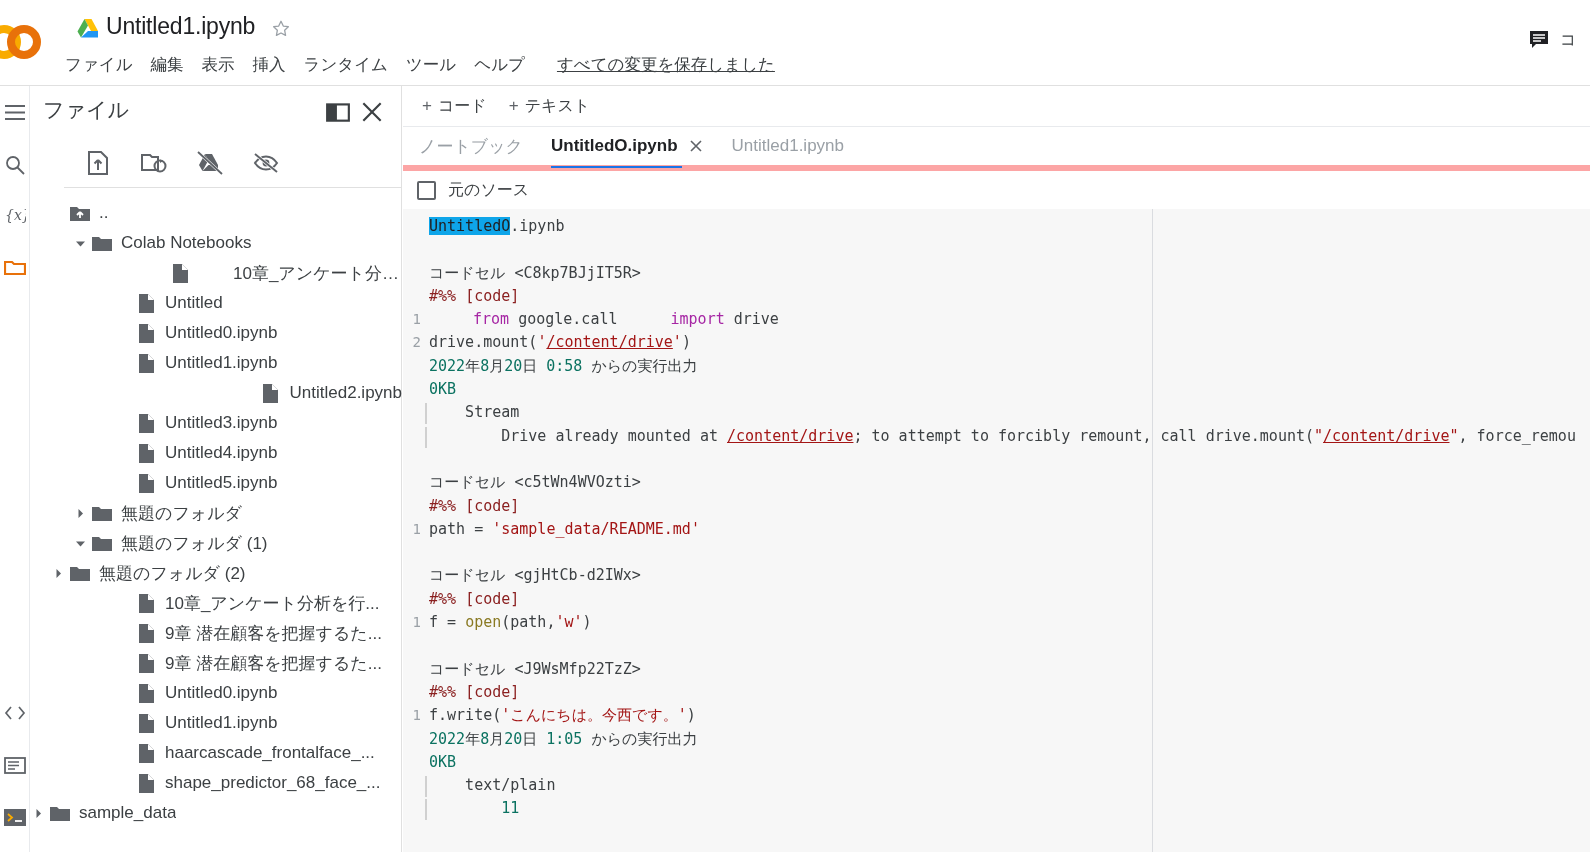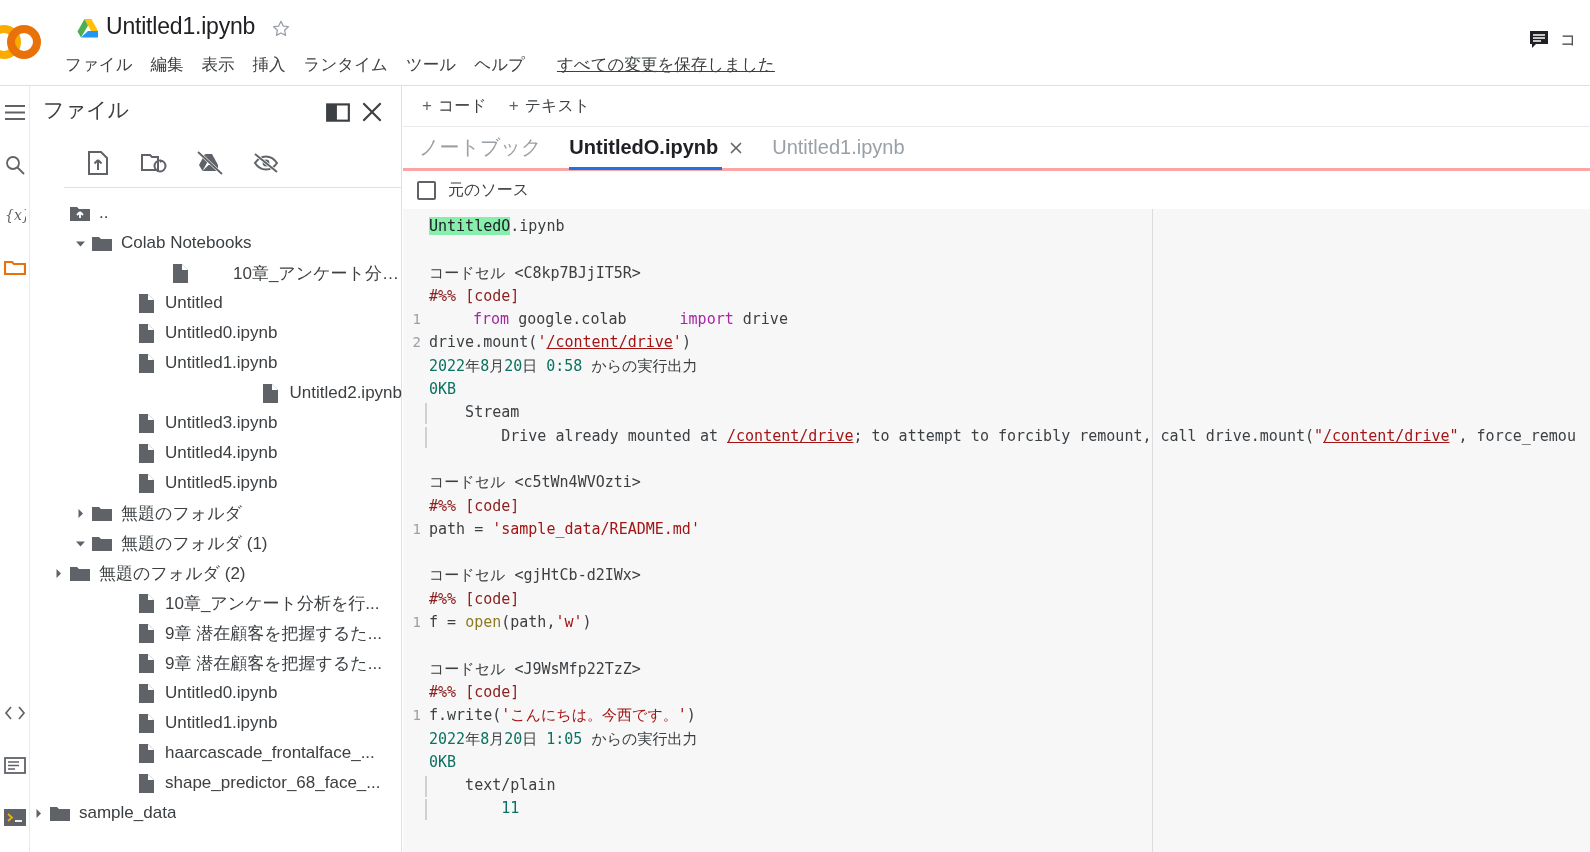--- a/index.html
+++ b/index.html
@@ -111,22 +111,22 @@
     position: absolute; left: 0; top: 0; width: 1187px; height: 41px;
     border-bottom: 1px solid #e8eaed;
     display: flex; align-items: center; gap: 22px; padding-left: 19px;
     font-size: 16px; color: #3c4043;
   }
   .cell-toolbar .add { display: flex; align-items: center; gap: 6px; }
   .cell-toolbar .plus { font-size: 17px; color: #5f6368; }
 
   .tabs-row {
     position: absolute; left: 0; top: 41px; width: 1187px; height: 44px;
-    border-bottom: 3px solid #fca5a5;
-    display: flex; align-items: center; font-size: 20px; white-space: nowrap;
+    border-bottom: 6px solid #fca5a5;
+    display: flex; align-items: center; font-size: 17px; white-space: nowrap;
   }
   .breadcrumb-nb { color: #9aa0a6; margin-left: 16px; }
   .breadcrumb-file { color: #9aa0a6; margin-left: 22px; font-weight: 600; }
   .tab {
     display: flex; align-items: center; height: 44px; position: relative;
     margin-left: 28px; color: #9aa0a6;
   }
   .tab.active { color: #202124; font-weight: 600; }
   .tab.active::after {
     content: ""; position: absolute; left: 0; right: 22px; bottom: 0; height: 2.5px;
@@ -157,21 +157,21 @@
   .ruler {
     position: absolute; left: 749px; top: 0; width: 1px; height: 643px;
     background: #dadce0;
   }
   .cline { position: relative; height: 23.3px; white-space: pre; padding-left: 16px; }
   .gutter {
     position: absolute; left: 0; width: 18px; text-align: right;
     color: #9aa0a6; font-size: 14px;
   }
   .cbody { display: inline-block; padding-left: 10px; }
-  .sel { background: #86efac; }
+  .sel { background: #0ea5e9; }
   .kw  { color: #a626a4; margin-left: 44px; }
   .str { color: #a31515; }
   .str-u { color: #a31515; text-decoration: underline; }
   .cmt { color: #8b2020; }
   .teal { color: #0b7261; }
   .fn  { color: #8a7a24; }
   .gray { color: #3c4043; }
   .bar {
     position: absolute; top: 2px; width: 2px; height: 21px; background: #d0d0d0;
   }
@@ -569,21 +569,21 @@
     <span class="chk"></span>
     <span>元のソース</span>
   </div>
 
   <div class="code-view" id="code-view">
     <div class="ruler"></div>
   <div class="cline"><span class="gutter"></span><span class="cbody"><span class="sel">UntitledO</span><span class="gray">.ipynb</span></span></div>
       <div class="cline"><span class="gutter"></span><span class="cbody"></span></div>
       <div class="cline"><span class="gutter"></span><span class="cbody"><span class="gray">コードセル &lt;C8kp7BJjIT5R&gt;</span></span></div>
       <div class="cline"><span class="gutter"></span><span class="cbody"><span class="cmt">#%% </span><span class="cmt">[code]</span></span></div>
-      <div class="cline"><span class="gutter">1</span><span class="cbody"><span class="kw">from</span><span class="gray"> google.colab </span><span class="kw">import</span><span class="gray"> drive</span></span></div>
+      <div class="cline"><span class="gutter">1</span><span class="cbody"><span class="kw">from</span><span class="gray"> google.call </span><span class="kw">import</span><span class="gray"> drive</span></span></div>
       <div class="cline"><span class="gutter">2</span><span class="cbody"><span class="gray">drive.mount(</span><span class="str">'</span><span class="str-u">/content/drive</span><span class="str">'</span><span class="gray">)</span></span></div>
       <div class="cline"><span class="gutter"></span><span class="cbody"><span class="teal">2022</span><span class="gray">年</span><span class="teal">8</span><span class="gray">月</span><span class="teal">20</span><span class="gray">日 </span><span class="teal">0:58</span><span class="gray"> からの実行出力</span></span></div>
       <div class="cline"><span class="gutter"></span><span class="cbody"><span class="teal">0KB</span></span></div>
       <div class="cline"><span class="gutter"></span><span class="bar" style="left: 22px;"></span><span class="cbody"><span class="gray">    Stream</span></span></div>
       <div class="cline"><span class="gutter"></span><span class="bar" style="left: 22px;"></span><span class="cbody"><span class="gray">        Drive already mounted at </span><span class="str-u">/content/drive</span><span class="gray">; to attempt to forcibly remount, call drive.mount(</span><span class="str">"</span><span class="str-u">/content/drive</span><span class="str">"</span><span class="gray">, force_remou</span></span></div>
       <div class="cline"><span class="gutter"></span><span class="cbody"></span></div>
       <div class="cline"><span class="gutter"></span><span class="cbody"><span class="gray">コードセル &lt;c5tWn4WVOzti&gt;</span></span></div>
       <div class="cline"><span class="gutter"></span><span class="cbody"><span class="cmt">#%% </span><span class="cmt">[code]</span></span></div>
       <div class="cline"><span class="gutter">1</span><span class="cbody"><span class="gray">path = </span><span class="str">'sample_data/README.md'</span></span></div>
       <div class="cline"><span class="gutter"></span><span class="cbody"></span></div>

